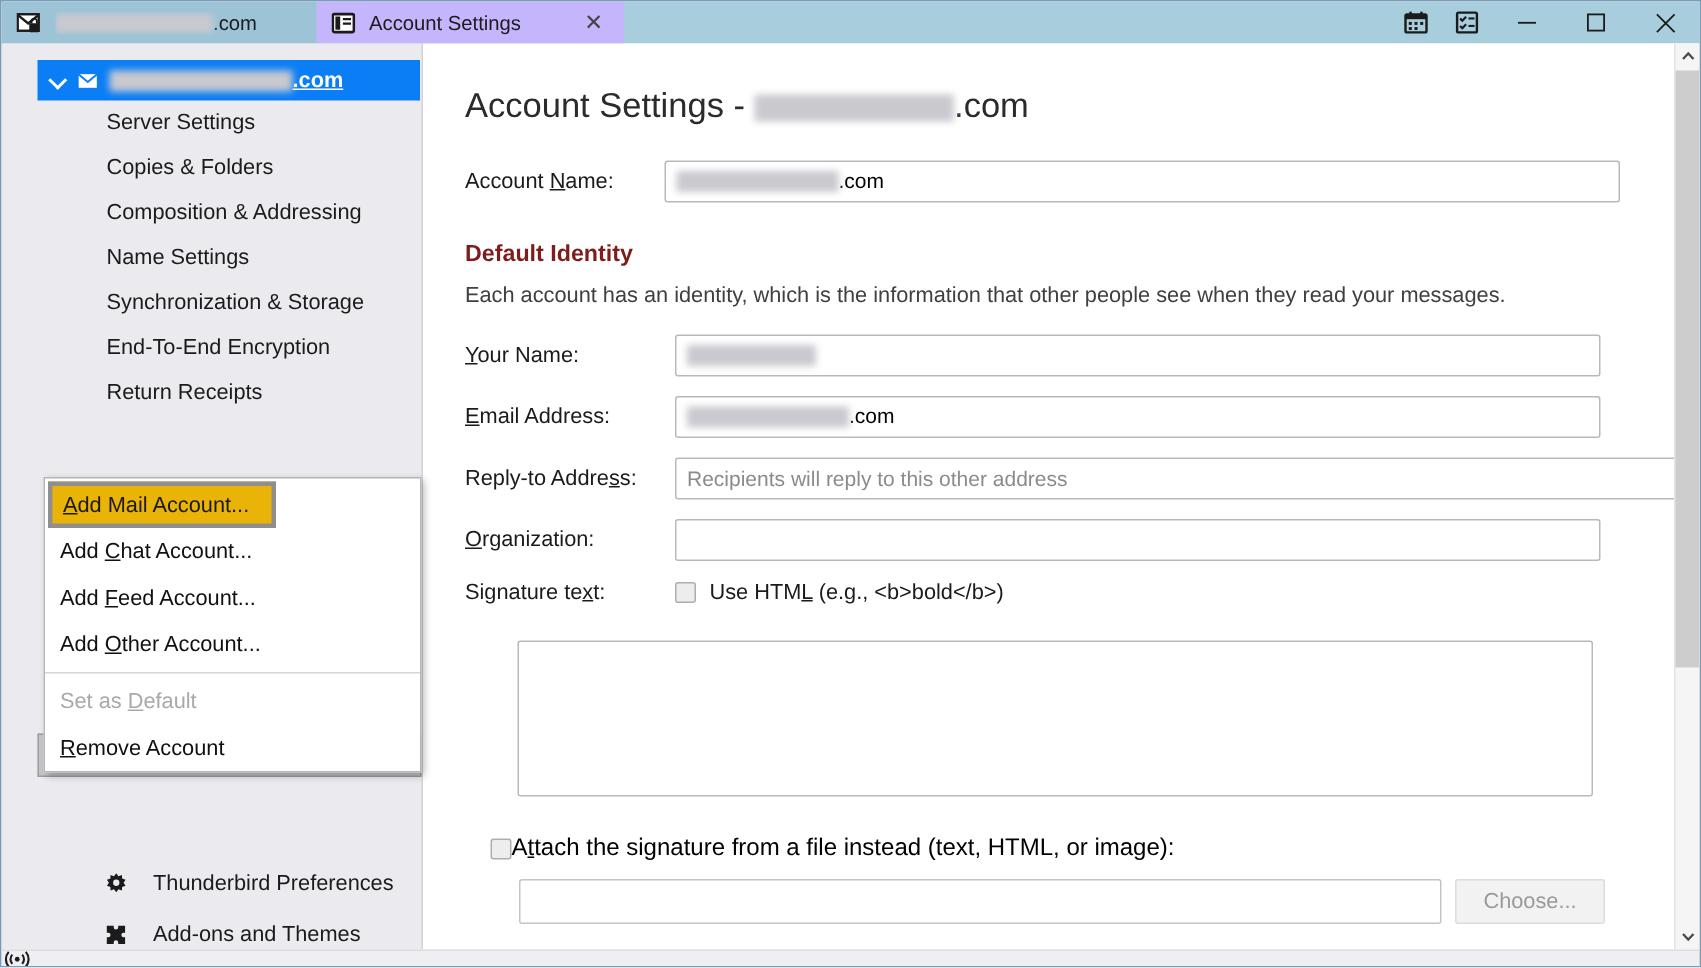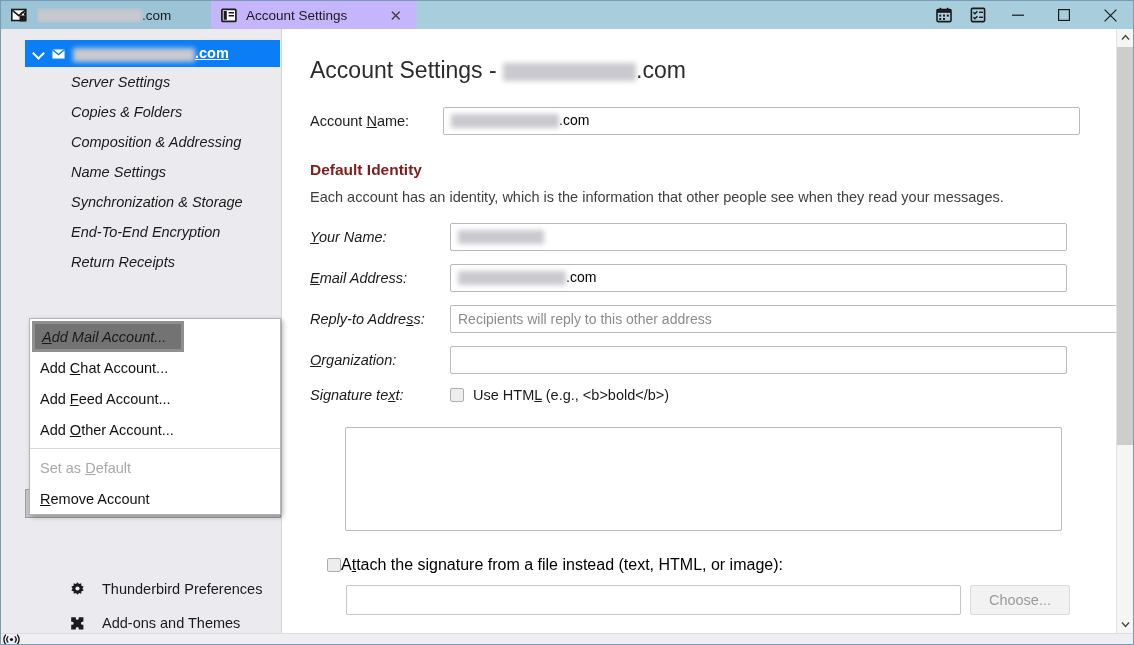--- a/index.html
+++ b/index.html
@@ -91,21 +91,20 @@
     padding-left: 8px;
     color: #ffffff; font-size: 14.5px; font-weight: bold;
     cursor: default;
   }
   .tree-account .acc-label { text-decoration: underline; }
   .tree-item {
     height: 30px; padding-left: 70px;
     display: flex; align-items: center;
     font-size: 14.5px; color: #1b1b1b;
     cursor: default;
-    font-style: italic;
   }
   .chev {
     display: inline-block; width: 11px; height: 11px;
     position: relative;
   }
   .chev::after {
     content: ""; position: absolute; left: 1px; top: 1px;
     width: 7px; height: 7px;
     border-right: 2px solid #fff; border-bottom: 2px solid #fff;
     transform: rotate(45deg);
@@ -122,27 +121,26 @@
     z-index: 40;
   }
   .ctxitem {
     height: 31px;
     display: flex; align-items: center;
     padding-left: 10px;
     font-size: 14.5px; color: #111;
     cursor: default;
   }
   .ctxitem.selected {
-    background: #737373;
+    background: #eab308;
     outline: 3px solid #8f8f8f;
     outline-offset: -3px;
     margin: 0 96px 0 2px;
     width: 152px;
     color: #1a1a1a;
-    font-style: italic;
   }
   .ctxitem.disabled { color: #a9a9a9; }
   .ctx-sep { height: 1px; background: #d6d6d6; margin: 3px 0; }
   u.acckey { text-decoration: underline; }
 
   
   .acct-actions {
     position: absolute; left: 24px; top: 460px;
     width: 256px; height: 29px;
     background: #c6c6c6;
@@ -170,21 +168,21 @@
   .pane { padding: 28px 0 0 28px; }
   h1.page-title {
     font-size: 23px; font-weight: normal; color: #2b2b2b;
     margin-bottom: 23px; white-space: nowrap;
   }
   .row { display: flex; align-items: center; margin-bottom: 13px; }
   .row label.fld {
     font-size: 14.5px; color: #1b1b1b;
     width: 133px; flex: 0 0 133px;
   }
-  .row label.fld.wide { width: 140px; flex: 0 0 140px; font-style: italic; }
+  .row label.fld.wide { width: 140px; flex: 0 0 140px; }
   input.txt {
     height: 28px;
     border: 1px solid #b9b9b9;
     background: #ffffff;
     font-family: "Liberation Sans", sans-serif;
     font-size: 14px; color: #1b1b1b;
     padding: 0 7px;
     border-radius: 2px;
   }
   input.txt::placeholder { color: #8b8b8b; }

